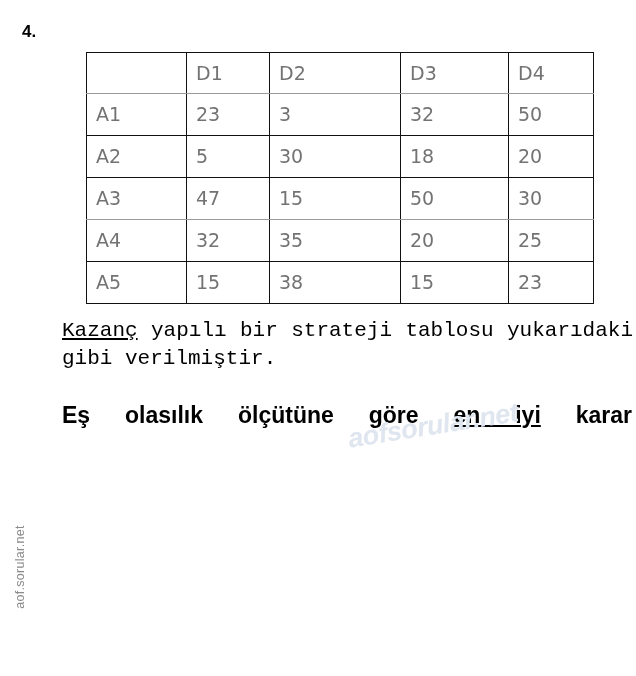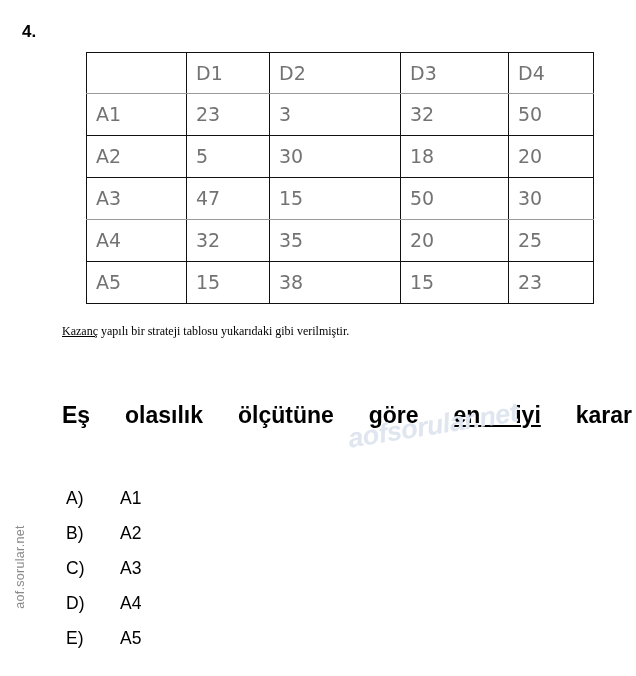--- a/index.html
+++ b/index.html
@@ -74,24 +74,24 @@
   table.payoff thead th.corner { border-bottom: 1px solid #9a9a9a; }
   table.payoff tbody tr.lightsep td { border-bottom: 1px solid #9a9a9a; }
   table.payoff tbody tr:last-child td { border-bottom: 1px solid #111; }
 
   
   .prompt {
     position: absolute;
     left: 62px;
     top: 317px;
     width: 571px;
-    font-size: 12px;
+    font-size: 21px;
     line-height: 28px;
     text-align: justify;
-    font-family: Liberation Serif, serif;
+    font-family: Liberation Mono, monospace;
   }
   .prompt .u { text-decoration: underline; }
 
   
   .question {
     position: absolute;
     left: 62px;
     top: 402px;
     width: 570px;
     font-size: 23px;
@@ -221,34 +221,17 @@
           <td>23</td>
         </tr>
       </tbody>
     </table>
   </div>
 
   <div class="prompt"><span class="u">Kazanç</span><span> yapılı bir strateji tablosu yukarıdaki gibi verilmiştir.</span></div>
 
   <div class="question"><span class="line1"><span>Eş olasılık ölçütüne göre</span> <span class="u">en iyi</span> <span>karar</span></span></div>
 
-  <div class="options">
-    <div class="opt-row">
-      <span class="opt-key">A)</span><span class="opt-val">A1</span>
-    </div>
-    <div class="opt-row">
-      <span class="opt-key">B)</span><span class="opt-val">A2</span>
-    </div>
-    <div class="opt-row">
-      <span class="opt-key">C)</span><span class="opt-val">A3</span>
-    </div>
-    <div class="opt-row">
-      <span class="opt-key">D)</span><span class="opt-val">A4</span>
-    </div>
-    <div class="opt-row">
-      <span class="opt-key">E)</span><span class="opt-val">A5</span>
-    </div>
-  </div>
 
   <div class="wm-diag">aofsorular.net</div>
   <div class="wm-side">aof.sorular.net</div>
 
 </div>
 
 </body></html>

